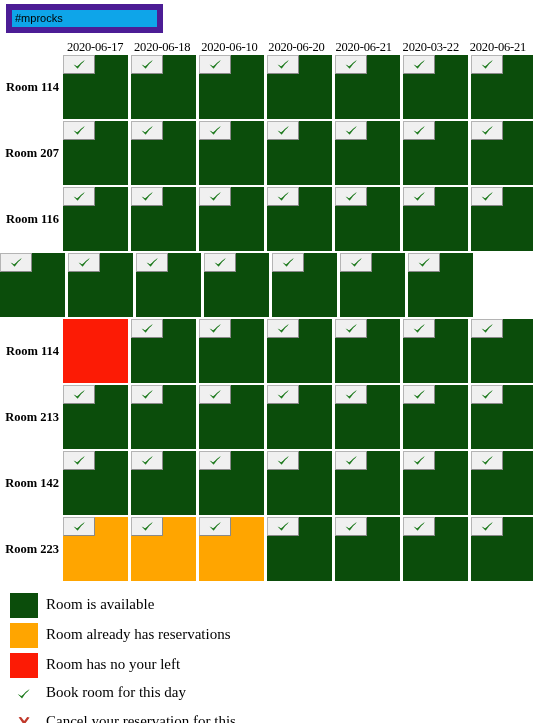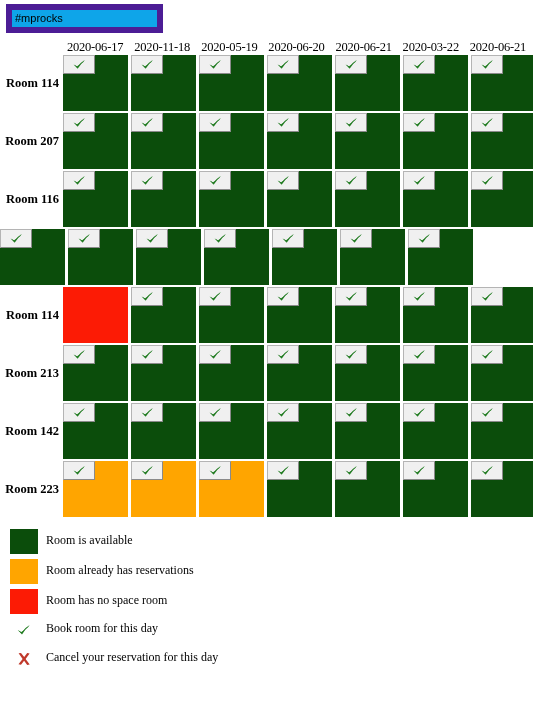--- a/index.html
+++ b/index.html
@@ -51,21 +51,21 @@
     font-size: 12.5px;
     font-family: "Liberation Serif", serif;
     text-align: center;
     white-space: nowrap;
     letter-spacing: -0.2px;
   }
 
   .cal-row {
     display: flex;
     align-items: stretch;
-    height: 56px;
+    height: 64px;
     margin-bottom: 2px;
     border-radius: 23px;
   }
   .room-label {
     width: 63px;
     flex: 0 0 63px;
     display: flex;
     align-items: center;
     justify-content: flex-end;
     padding-right: 4px;
@@ -128,40 +128,40 @@
   .legend-icon {
     width: 28px;
     height: 22px;
     flex: 0 0 28px;
     margin-right: 8px;
     display: flex;
     align-items: center;
     justify-content: center;
   }
   .legend-text {
-    font-size: 12px;
+    font-size: 15px;
     font-family: "Liberation Serif", serif;
     line-height: 13.5px;
     padding-top: 5px;
     max-width: 200px;
   }
   .legend-row.icon-row .legend-text { padding-top: 3px; }
 </style>
 </head>
 <body>
 
 <div class="topbar">
   <input class="tag-input" type="text" value="#mprocks" style="">
 </div>
 
 <div class="calendar">
   <div class="cal-header" id="cal-header">
       <div class="date-head">2020-06-17</div>
-      <div class="date-head">2020-11-18</div>
-      <div class="date-head">2020-05-19</div>
+      <div class="date-head">2020-06-18</div>
+      <div class="date-head">2020-06-10</div>
       <div class="date-head">2020-06-20</div>
       <div class="date-head">2020-06-21</div>
       <div class="date-head">2020-03-22</div>
       <div class="date-head">2020-06-21</div>
     </div>
   <div id="cal-body">
       <div class="cal-row">
         <div class="room-label">Room 114</div>
         <div class="day-cell available">
           <button class="book-btn">
@@ -742,21 +742,21 @@
     <div class="legend-row">
       <div class="legend-swatch available"></div>
       <div class="legend-text">Room is available</div>
     </div>
     <div class="legend-row">
       <div class="legend-swatch reserved"></div>
       <div class="legend-text">Room already has reservations</div>
     </div>
     <div class="legend-row">
       <div class="legend-swatch full"></div>
-      <div class="legend-text">Room has no space room</div>
+      <div class="legend-text">Room has no your left</div>
     </div>
     <div class="legend-row icon-row">
       <div class="legend-icon">
         <svg width="16" height="16" viewBox="0 0 16 16" aria-hidden="true">
           <path d="M2.2 8.6 L5.2 11.4 L13.4 3.3 L11.9 5.6 L5.4 9.9 Z" fill="#1e7a1e"></path>
           <path d="M1.6 8.0 Q3.6 8.4 5.3 10.9 Q9.0 5.6 13.8 3.1 Q9.2 7.4 6.0 12.6 Q4.0 9.6 1.6 8.0 Z" fill="#1e7a1e"></path>
         </svg>
       </div>
       <div class="legend-text">Book room for this day</div>
     </div>

